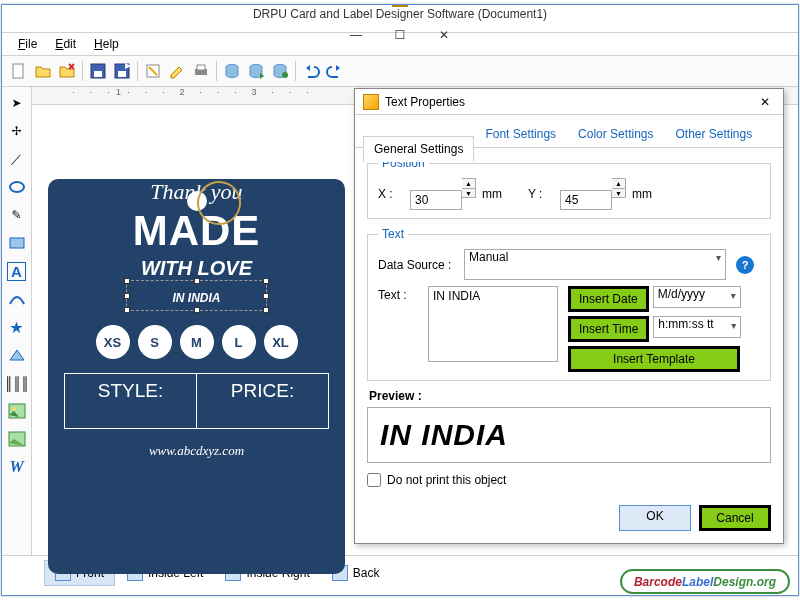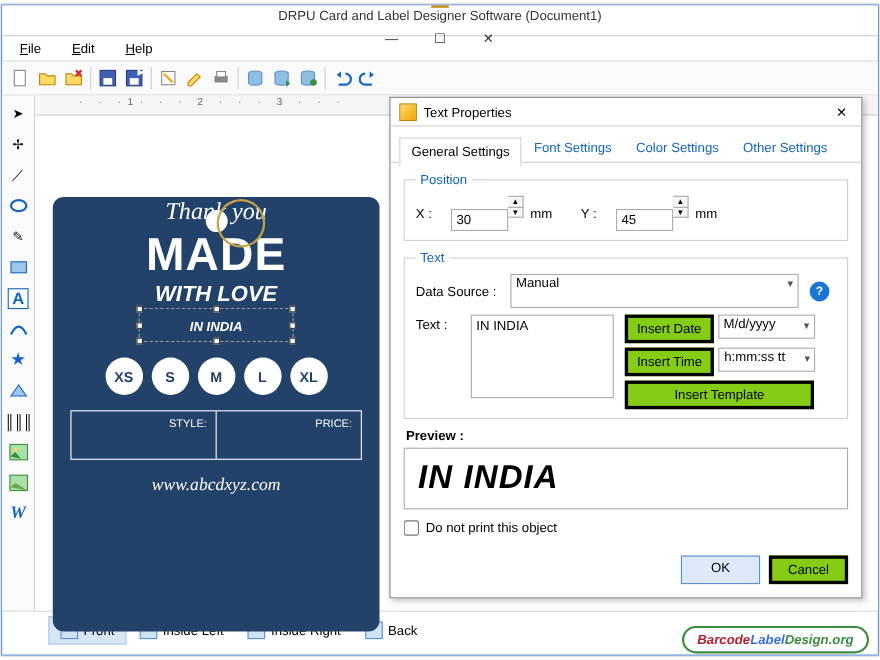--- a/index.html
+++ b/index.html
@@ -6,21 +6,21 @@
 body { background: #fff; width: 800px; height: 600px; overflow: hidden; position: relative; }
 
 .window { width: 798px; height: 592px; margin: 4px auto 0; background: #fff; border: 1px solid #5a8fd6; box-shadow: 0 0 2px rgba(0,0,0,.3); }
 
 .titlebar { display: flex; align-items: center; height: 28px; background: #fff; border-bottom: 1px solid #d0d0d0; flex-direction: column; }
 .titlebar .icon { width: 16px; height: 16px; margin: 0 6px; background: linear-gradient(135deg,#ffd966,#f4b400); border: 1px solid #c08000; }
 .titlebar .title { flex: 1; color: #333; }
 .titlebar .winbtns { display: flex; }
 .titlebar .winbtns div { width: 44px; height: 28px; display: flex; align-items: center; justify-content: center; color: #333; cursor: default; }
 
-.menubar { display: flex; gap: 12px; padding: 2px 8px; border-bottom: 1px solid #d0d0d0; }
+.menubar { display: flex; gap: 2px; padding: 2px 8px; border-bottom: 1px solid #d0d0d0; }
 .menubar span { padding: 2px 8px; cursor: default; }
 .menubar span u { text-decoration: underline; }
 
 .toolbar { display: flex; gap: 2px; padding: 4px 6px; border-bottom: 1px solid #d0d0d0; align-items: center; background: #fafafa; }
 .tbtn { width: 22px; height: 22px; border: 1px solid transparent; border-radius: 2px; display: flex; align-items: center; justify-content: center; font-size: 14px; cursor: default; }
 .tbtn svg { width: 18px; height: 18px; }
 .tsep { width: 1px; height: 20px; background: #ccc; margin: 0 2px; }
 
 .workarea { display: flex; height: 468px; background: #fff; }
 .sidetools { width: 30px; background: #fafafa; border-right: 1px solid #d0d0d0; display: flex; flex-direction: column; gap: 4px; padding: 4px; align-items: center; }
@@ -36,38 +36,38 @@
 .tag .thankyou { font-family: "Brush Script MT", cursive; font-size: 22px; margin-top: 64px; font-style: italic; }
 .tag .made { font-size: 42px; font-weight: 700; letter-spacing: 1px; margin-top: 2px; }
 .tag .withlove { font-size: 20px; font-weight: 700; font-style: italic; margin-top: 2px; }
 .tag .inindia { font-size: 20px; font-weight: 700; font-style: italic; margin-top: 4px; padding: 0 60px; position: relative; }
 .tag .selhandles { position: absolute; left: 78px; right: 78px; top: -4px; bottom: -4px; border: 1px dashed #999; }
 .tag .selhandles i { position: absolute; width: 6px; height: 6px; background: #fff; border: 1px solid #333; }
 .tag .selhandles i:nth-child(1){left:-3px;top:-3px}.tag .selhandles i:nth-child(2){left:50%;top:-3px;margin-left:-3px}.tag .selhandles i:nth-child(3){right:-3px;top:-3px}.tag .selhandles i:nth-child(4){left:-3px;bottom:-3px}.tag .selhandles i:nth-child(5){left:50%;bottom:-3px;margin-left:-3px}.tag .selhandles i:nth-child(6){right:-3px;bottom:-3px}.tag .selhandles i:nth-child(7){left:-3px;top:50%;margin-top:-3px}.tag .selhandles i:nth-child(8){right:-3px;top:50%;margin-top:-3px}
 .tag .sizes { display: flex; justify-content: center; gap: 8px; margin-top: 18px; }
 .tag .sizes span { width: 34px; height: 34px; border-radius: 50%; background: #fff; color: #224269; font-weight: 700; font-size: 13px; display: flex; align-items: center; justify-content: center; }
 .tag .boxrow { display: flex; margin: 14px 16px 0; border: 1px solid #fff; }
-.tag .boxrow > div { flex: 1; border-right: 1px solid #fff; text-align: right; padding: 6px 8px 26px; font-size: 10px; }
+.tag .boxrow > div { flex: 1; border-right: 1px solid #fff; text-align: center; padding: 6px 8px 26px; font-size: 19px; }
 .tag .boxrow > div:last-child { border-right: none; }
-.tag .url { font-family: Georgia, serif; font-style: italic; font-size: 16px; margin-top: 14px; }
+.tag .url { font-family: Georgia, serif; font-style: italic; font-size: 13px; margin-top: 14px; }
 
 .pagetabs { display: flex; gap: 2px; padding: 4px 42px 0; border-top: 1px solid #d0d0d0; }
 .ptab { display: flex; align-items: center; gap: 5px; padding: 4px 10px; cursor: default; }
 .ptab.active { background: #d6e6f5; border: 1px solid #a9c6e4; }
 .ptab .picon { width: 16px; height: 16px; border: 1px solid #5a8fd6; background: #cfe3f5; }
 
 .dialog { position: absolute; left: 354px; top: 88px; width: 430px; height: 456px; background: #fff; border: 1px solid #888; box-shadow: 2px 2px 6px rgba(0,0,0,.25); }
 .dialog .dtitle { display: flex; align-items: center; height: 26px; padding: 0 8px; border-bottom: 1px solid #d0d0d0; }
 .dialog .dtitle .dicon { width: 16px; height: 16px; margin-right: 6px; background: linear-gradient(135deg,#ffd966,#f4a400); border: 1px solid #c08000; }
 .dialog .dtitle .dtext { flex: 1; }
 .dialog .dtitle .dclose { width: 20px; height: 20px; display: flex; align-items: center; justify-content: center; cursor: default; }
 
 .dtabs { display: flex; padding: 6px 8px 0; gap: 0; border-bottom: 1px solid #d0d0d0; }
 .dtabs span { padding: 5px 10px 6px; cursor: default; color: #1565c0; border: 1px solid transparent; border-bottom: none; }
-.dtabs span.active { background: #fff; border-color: #d0d0d0; color: #000; position: relative; top: 4px; }
+.dtabs span.active { background: #fff; border-color: #d0d0d0; color: #000; position: relative; top: 15px; }
 
 .dpanel { padding: 8px 12px; }
 fieldset { border: 1px solid #d0d0d0; padding: 8px 10px; margin-bottom: 8px; }
 legend { padding: 0 4px; color: #1565c0; }
 .prow { display: flex; align-items: center; gap: 6px; }
 .prow label { min-width: 26px; }
 .spin { display: inline-flex; }
 .spin input { width: 52px; height: 20px; border: 1px solid #aaa; padding: 0 4px; margin-top: 12px; }
 .spin .sbtns { display: flex; flex-direction: column; }
 .spin .sbtns span { width: 14px; height: 10px; font-size: 7px; display: flex; align-items: center; justify-content: center; border: 1px solid #aaa; border-left: none; background: #f5f5f5; cursor: default; }

